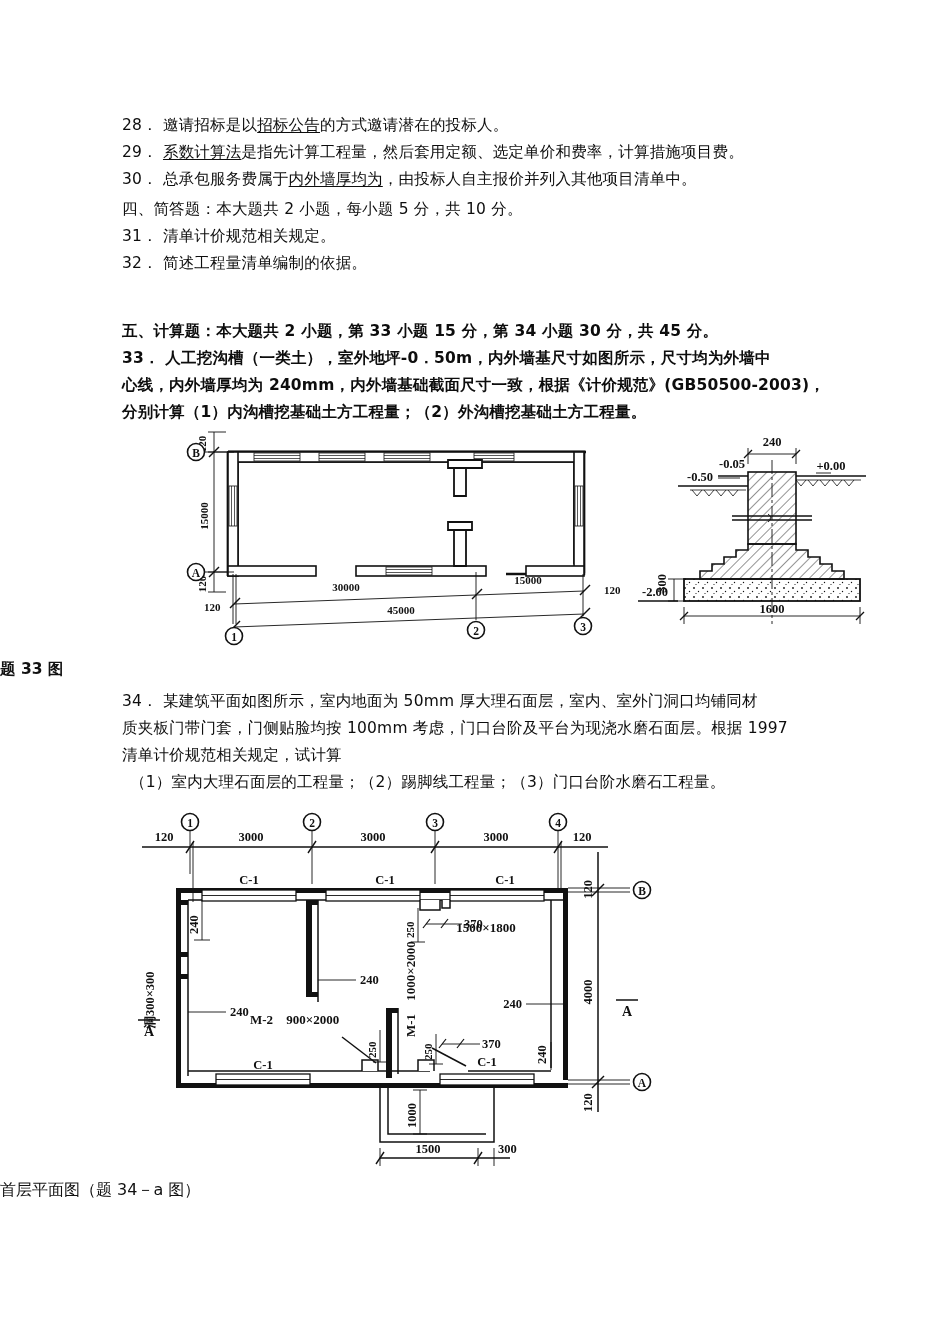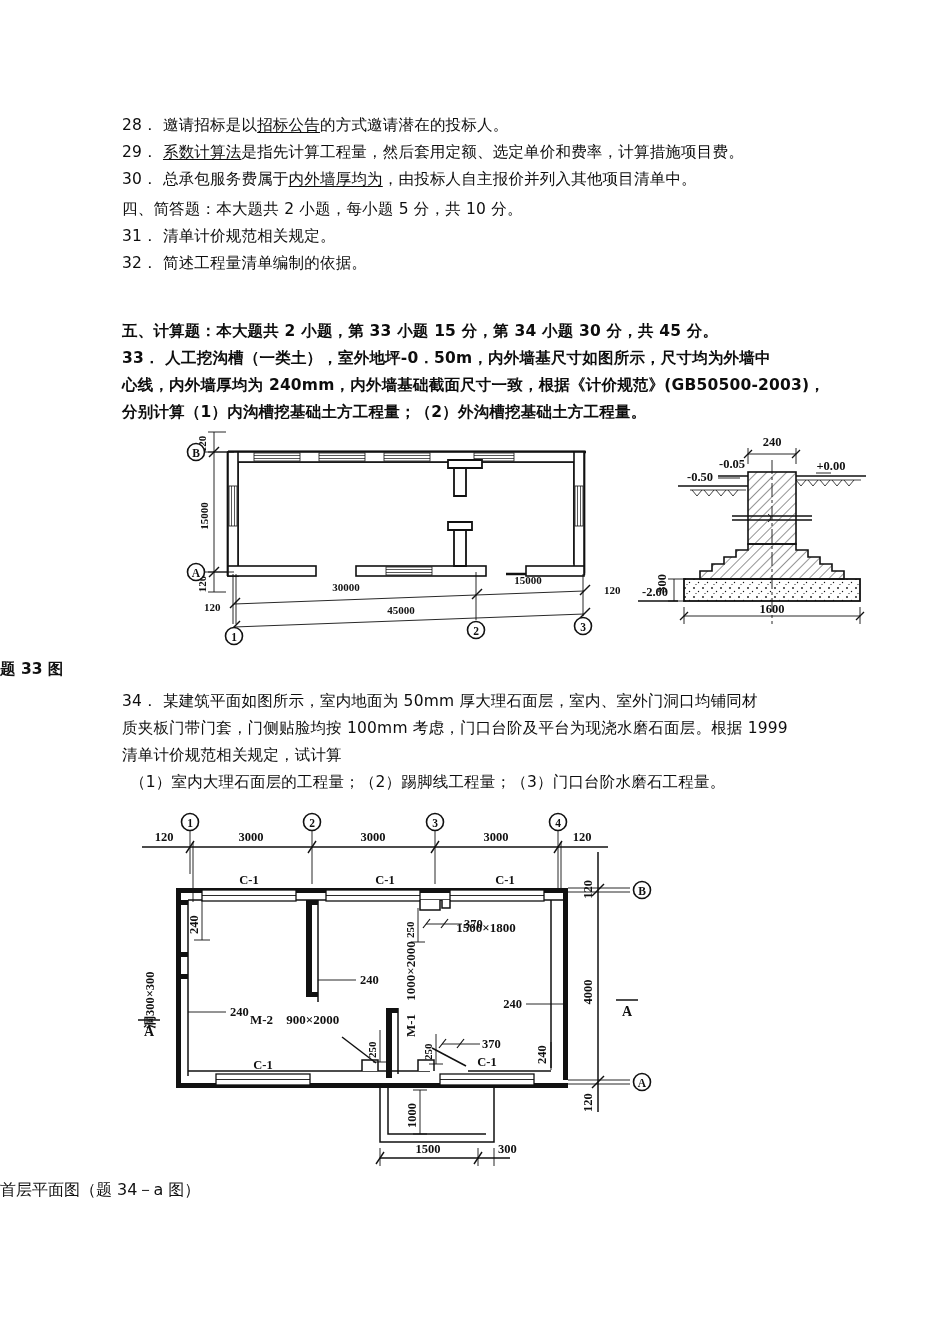--- a/index.html
+++ b/index.html
@@ -327,21 +327,21 @@
     </svg>
   </div>
 
   <div class="fig-caption" style="left:0; top:659px; width:950px;">题 33 图</div>
 
   <div class="txt-block" style="top:688px;">
     <div class="line">
       <span>34．</span>
       <span>某建筑平面如图所示，室内地面为 50mm 厚大理石面层，室内、室外门洞口均铺同材</span>
     </div>
-    <div class="line">质夹板门带门套，门侧贴脸均按 100mm 考虑，门口台阶及平台为现浇水磨石面层。根据 1999</div>
+    <div class="line">质夹板门带门套，门侧贴脸均按 100mm 考虑，门口台阶及平台为现浇水磨石面层。根据 1997</div>
     <div class="line">清单计价规范相关规定，试计算</div>
     <div class="line" style="text-indent:8px;">（1）室内大理石面层的工程量；（2）踢脚线工程量；（3）门口台阶水磨石工程量。</div>
   </div>
 
   <div class="figwrap" style="left:130px; top:812px; width:710px; height:360px;">
     <svg width="710" height="360" viewBox="0 0 710 360">
 
       <g>
 
         <line class="ln thin" x1="60" y1="18" x2="60" y2="62"></line>

